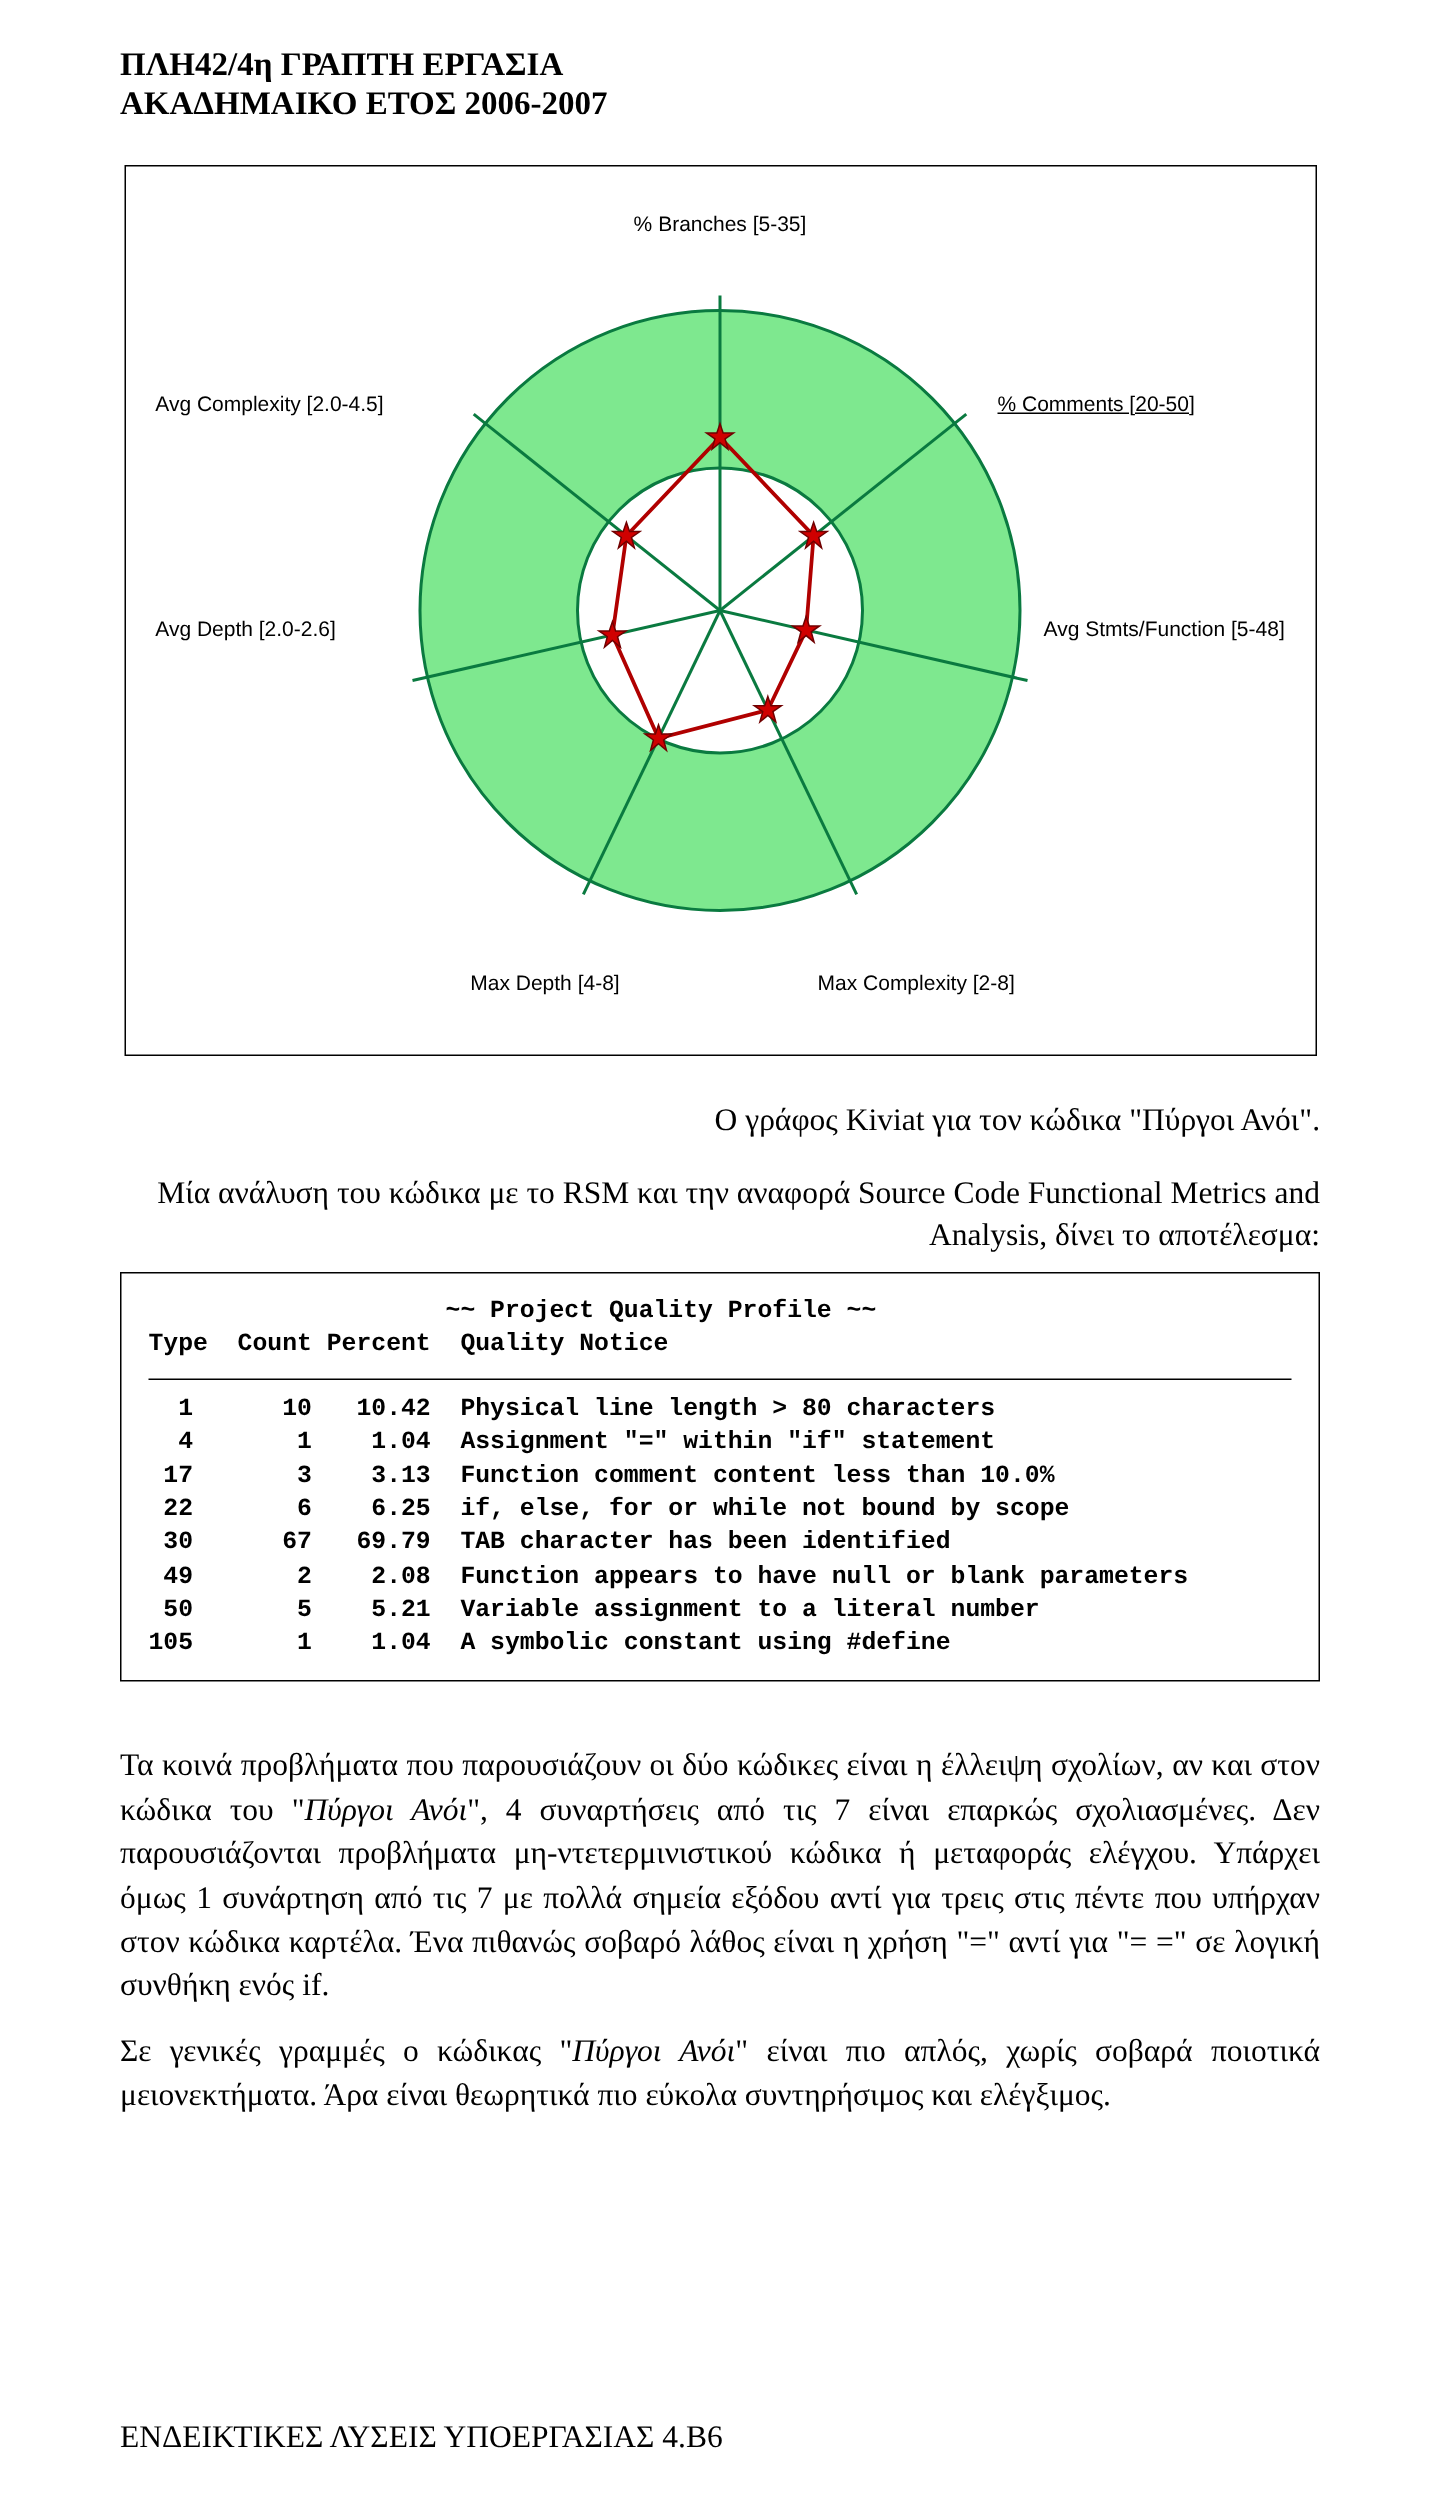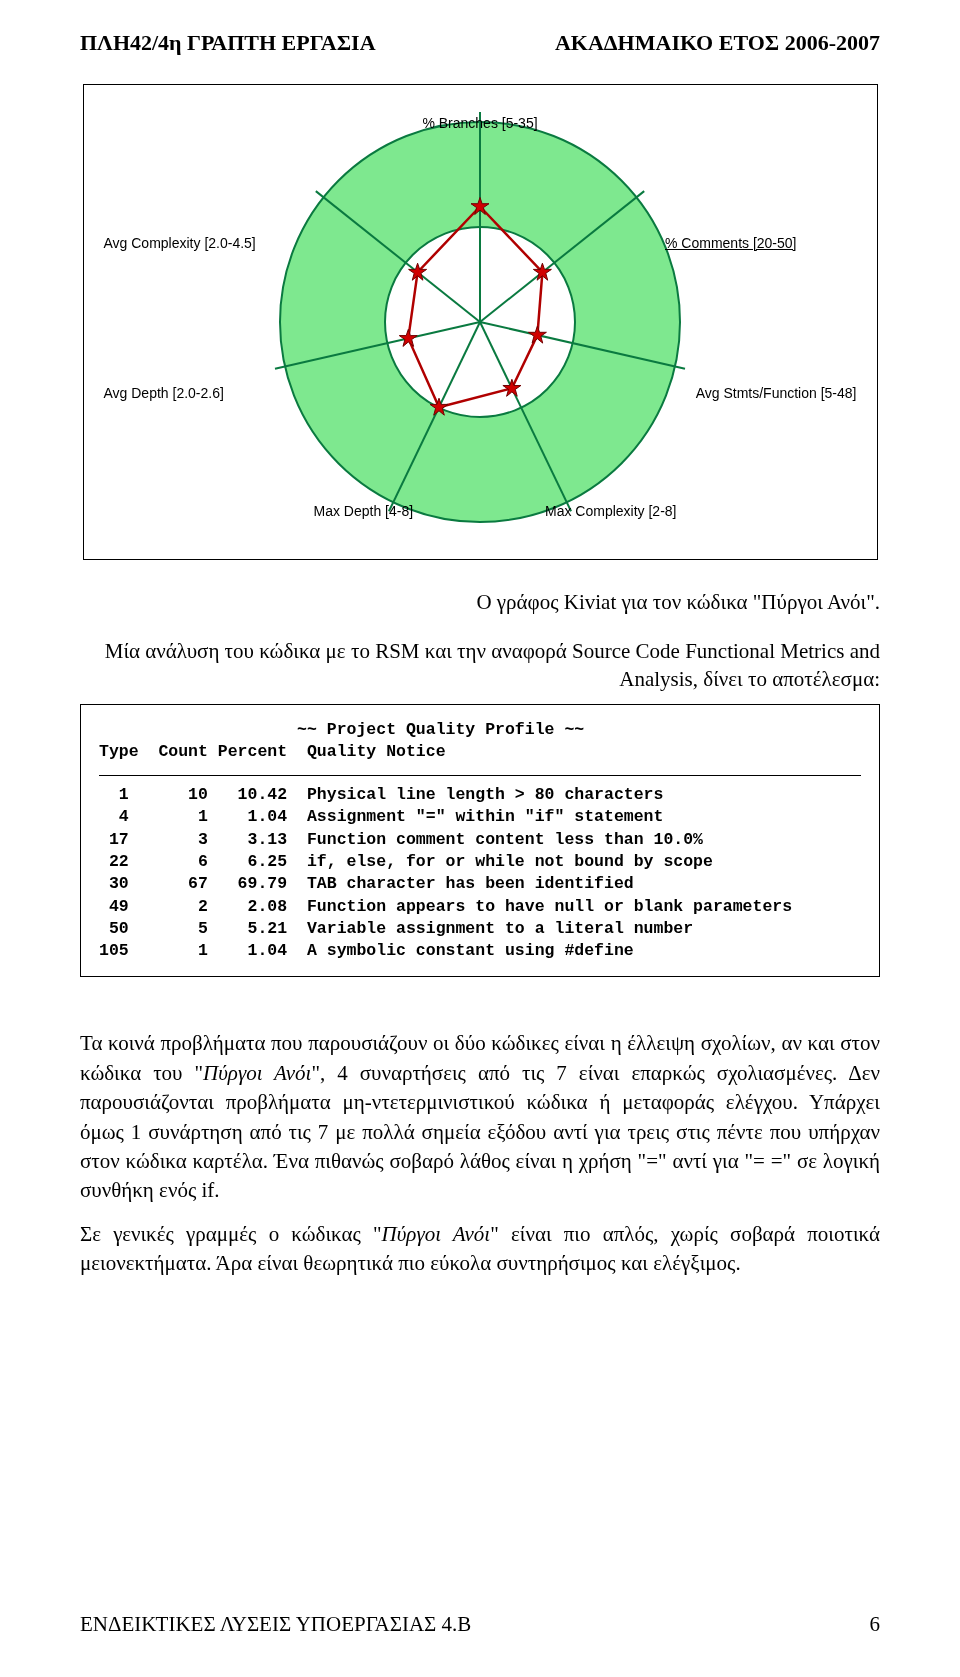--- a/index.html
+++ b/index.html
@@ -5,39 +5,39 @@
   * { box-sizing: border-box; margin: 0; padding: 0; }
   body {
     width: 960px;
     height: 1677px;
     background: #fff;
     font-family: "Times New Roman", Times, serif;
     color: #000;
     position: relative;
     padding: 30px 80px 0 80px;
   }
-  .hdr { display: flex; justify-content: space-between; font-weight: bold; font-size: 22px; margin-bottom: 28px; }
-  .chart-frame { border: 1px solid #000; width: 795px; height: 476px; margin: 0 auto 30px auto; position: relative; background: #fff; }
+  .hdr { display: flex; justify-content: space-between; font-weight: bold; font-size: 22px; margin-bottom: 28px; flex-direction: column; }
+  .chart-frame { border: 1px solid #000; width: 795px; height: 594px; margin: 0 auto 30px auto; position: relative; background: #fff; }
   .kiviat { position: absolute; left: 50%; top: 50%; transform: translate(-50%, -50%); }
   .chart-label { position: absolute; font-family: Arial, sans-serif; font-size: 14px; color: #000; white-space: nowrap; }
   .lbl-top    { top: 30px;  left: 50%; transform: translateX(-50%); }
   .lbl-tr     { top: 150px; right: 80px; text-decoration: underline; }
   .lbl-tl     { top: 150px; left: 20px; }
   .lbl-mr     { top: 300px; right: 20px; margin-left: 36px; }
   .lbl-ml     { top: 300px; left: 20px; }
   .lbl-br     { bottom: 40px; right: 200px; }
   .lbl-bl     { bottom: 40px; left: 230px; }
 
   .caption { text-align: right; font-size: 21px; margin: 0 0 22px 0; }
   .lead { font-size: 21px; margin: 0 0 10px 0; line-height: 1.35; text-align: right; }
-  .codebox { border: 1.2px solid #000; padding: 14px 18px 14px 18px; margin-bottom: 52px; }
+  .codebox { border: 1.2px solid #000; padding: 14px 18px 14px 18px; margin-bottom: 41px; }
   .codebox pre { font-family: "Courier New", Courier, monospace; font-weight: bold; font-size: 16.5px; line-height: 1.35; white-space: pre; }
   .hline { border: 0; border-top: 1px solid #000; margin: 12px 0 8px 0; width: 100%; }
   .para { font-size: 21px; line-height: 1.4; text-align: justify; margin-bottom: 14px; }
-  .footer { position: absolute; bottom: 40px; left: 80px; right: 80px; display: flex; justify-content: space-between; font-size: 21px; }
+  .footer { position: absolute; bottom: 40px; left: 80px; right: 80px; display: flex; font-size: 21px; }
   em { font-style: italic; }
 </style>
 </head>
 <body>
 
 <div class="hdr">
   <span>ΠΛΗ42/4η ΓΡΑΠΤΗ ΕΡΓΑΣΙΑ</span>
   <span>ΑΚΑΔΗΜΑΙΚΟ ΕΤΟΣ 2006-2007</span>
 </div>
 

